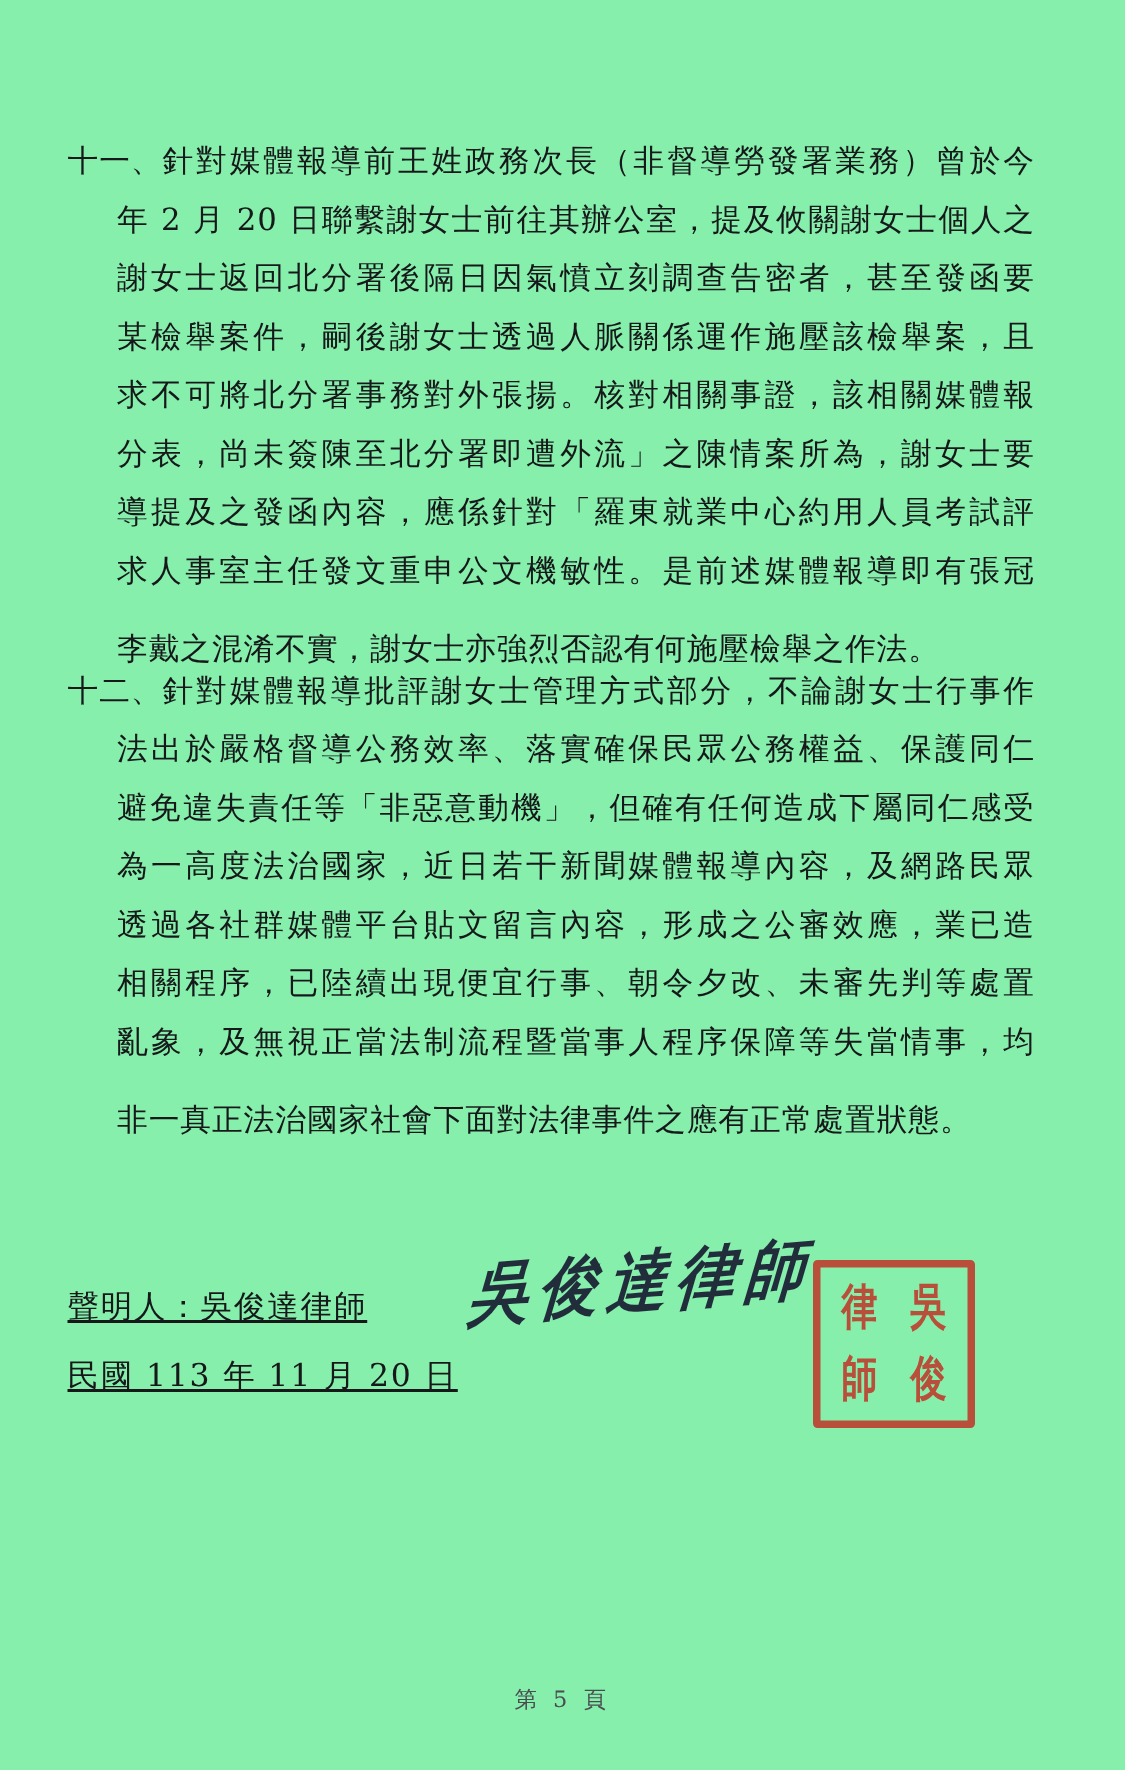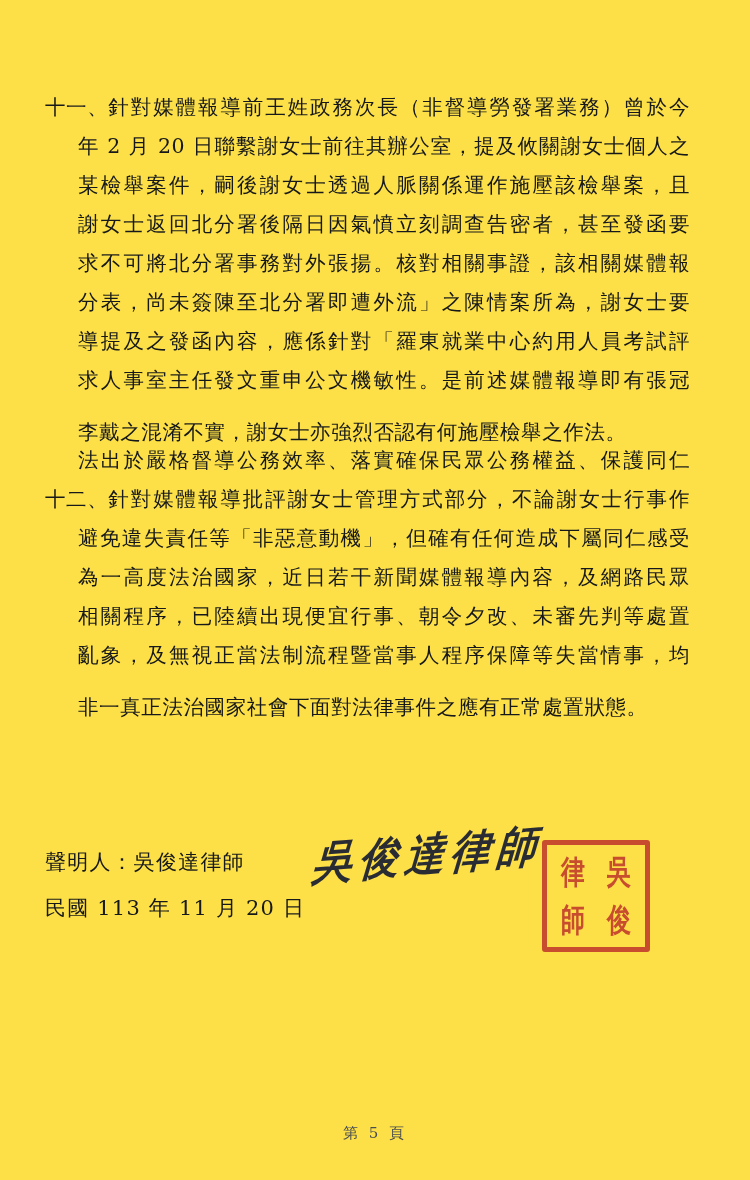--- a/index.html
+++ b/index.html
@@ -7,21 +7,21 @@
     margin: 0;
     padding: 0;
     background: #ffffff;
   }
 
   .page {
     position: relative;
     width: 750px;
     height: 1180px;
     margin: 0 auto;
-    background: #fde047;
+    background: #86efac;
     overflow: hidden;
     font-family: "DejaVu Serif", "Liberation Serif", serif;
     color: #16181a;
     box-sizing: border-box;
   }
 
   
   .doc-body {
     position: absolute;
     left: 45px;
@@ -74,23 +74,24 @@
     position: absolute;
     left: 45px;
     top: 848px;
     width: 645px;
   }
 
   .sign-row {
     position: relative;
     height: 46px;
     display: flex;
-    align-items: flex-start;
+    align-items: center;
     font-size: 21px;
     letter-spacing: 1.2px;
+    text-decoration: underline;
   }
 
   .sign-row .sign-label {
     white-space: pre;
   }
 
   
   .handwriting {
     position: absolute;
     left: 268px;
@@ -160,55 +161,58 @@
 
     <div class="clause">
       <div class="line first">
         <span class="marker">十一、</span>
         <span class="text">針對媒體報導前王姓政務次長（非督導勞發署業務）曾於今</span>
       </div>
       <div class="line cont">
         <span class="text">年 2 月 20 日聯繫謝女士前往其辦公室，提及攸關謝女士個人之</span>
       </div>
       <div class="line cont">
+        <span class="text">謝女士返回北分署後隔日因氣憤立刻調查告密者，甚至發函要</span>
+      </div>
+      <div class="line cont">
         <span class="text">某檢舉案件，嗣後謝女士透過人脈關係運作施壓該檢舉案，且</span>
-      </div>
-      <div class="line cont">
-        <span class="text">謝女士返回北分署後隔日因氣憤立刻調查告密者，甚至發函要</span>
       </div>
       <div class="line cont">
         <span class="text">求不可將北分署事務對外張揚。核對相關事證，該相關媒體報</span>
       </div>
       <div class="line cont">
         <span class="text">分表，尚未簽陳至北分署即遭外流」之陳情案所為，謝女士要</span>
       </div>
       <div class="line cont">
         <span class="text">導提及之發函內容，應係針對「羅東就業中心約用人員考試評</span>
       </div>
       <div class="line cont">
         <span class="text">求人事室主任發文重申公文機敏性。是前述媒體報導即有張冠</span>
       </div>
       <div class="line cont last">
         <span class="text">李戴之混淆不實，謝女士亦強烈否認有何施壓檢舉之作法。</span>
       </div>
     </div>
 
     <div class="clause">
-      <div class="line cont">
-        <span class="text">法出於嚴格督導公務效率、落實確保民眾公務權益、保護同仁</span>
-      </div>
       <div class="line first">
         <span class="marker">十二、</span>
         <span class="text">針對媒體報導批評謝女士管理方式部分，不論謝女士行事作</span>
       </div>
       <div class="line cont">
+        <span class="text">法出於嚴格督導公務效率、落實確保民眾公務權益、保護同仁</span>
+      </div>
+      <div class="line cont">
         <span class="text">避免違失責任等「非惡意動機」，但確有任何造成下屬同仁感受</span>
       </div>
       <div class="line cont">
         <span class="text">為一高度法治國家，近日若干新聞媒體報導內容，及網路民眾</span>
+      </div>
+      <div class="line cont">
+        <span class="text">透過各社群媒體平台貼文留言內容，形成之公審效應，業已造</span>
       </div>
       <div class="line cont">
         <span class="text">相關程序，已陸續出現便宜行事、朝令夕改、未審先判等處置</span>
       </div>
       <div class="line cont">
         <span class="text">亂象，及無視正當法制流程暨當事人程序保障等失當情事，均</span>
       </div>
       <div class="line cont last">
         <span class="text">非一真正法治國家社會下面對法律事件之應有正常處置狀態。</span>
       </div>

